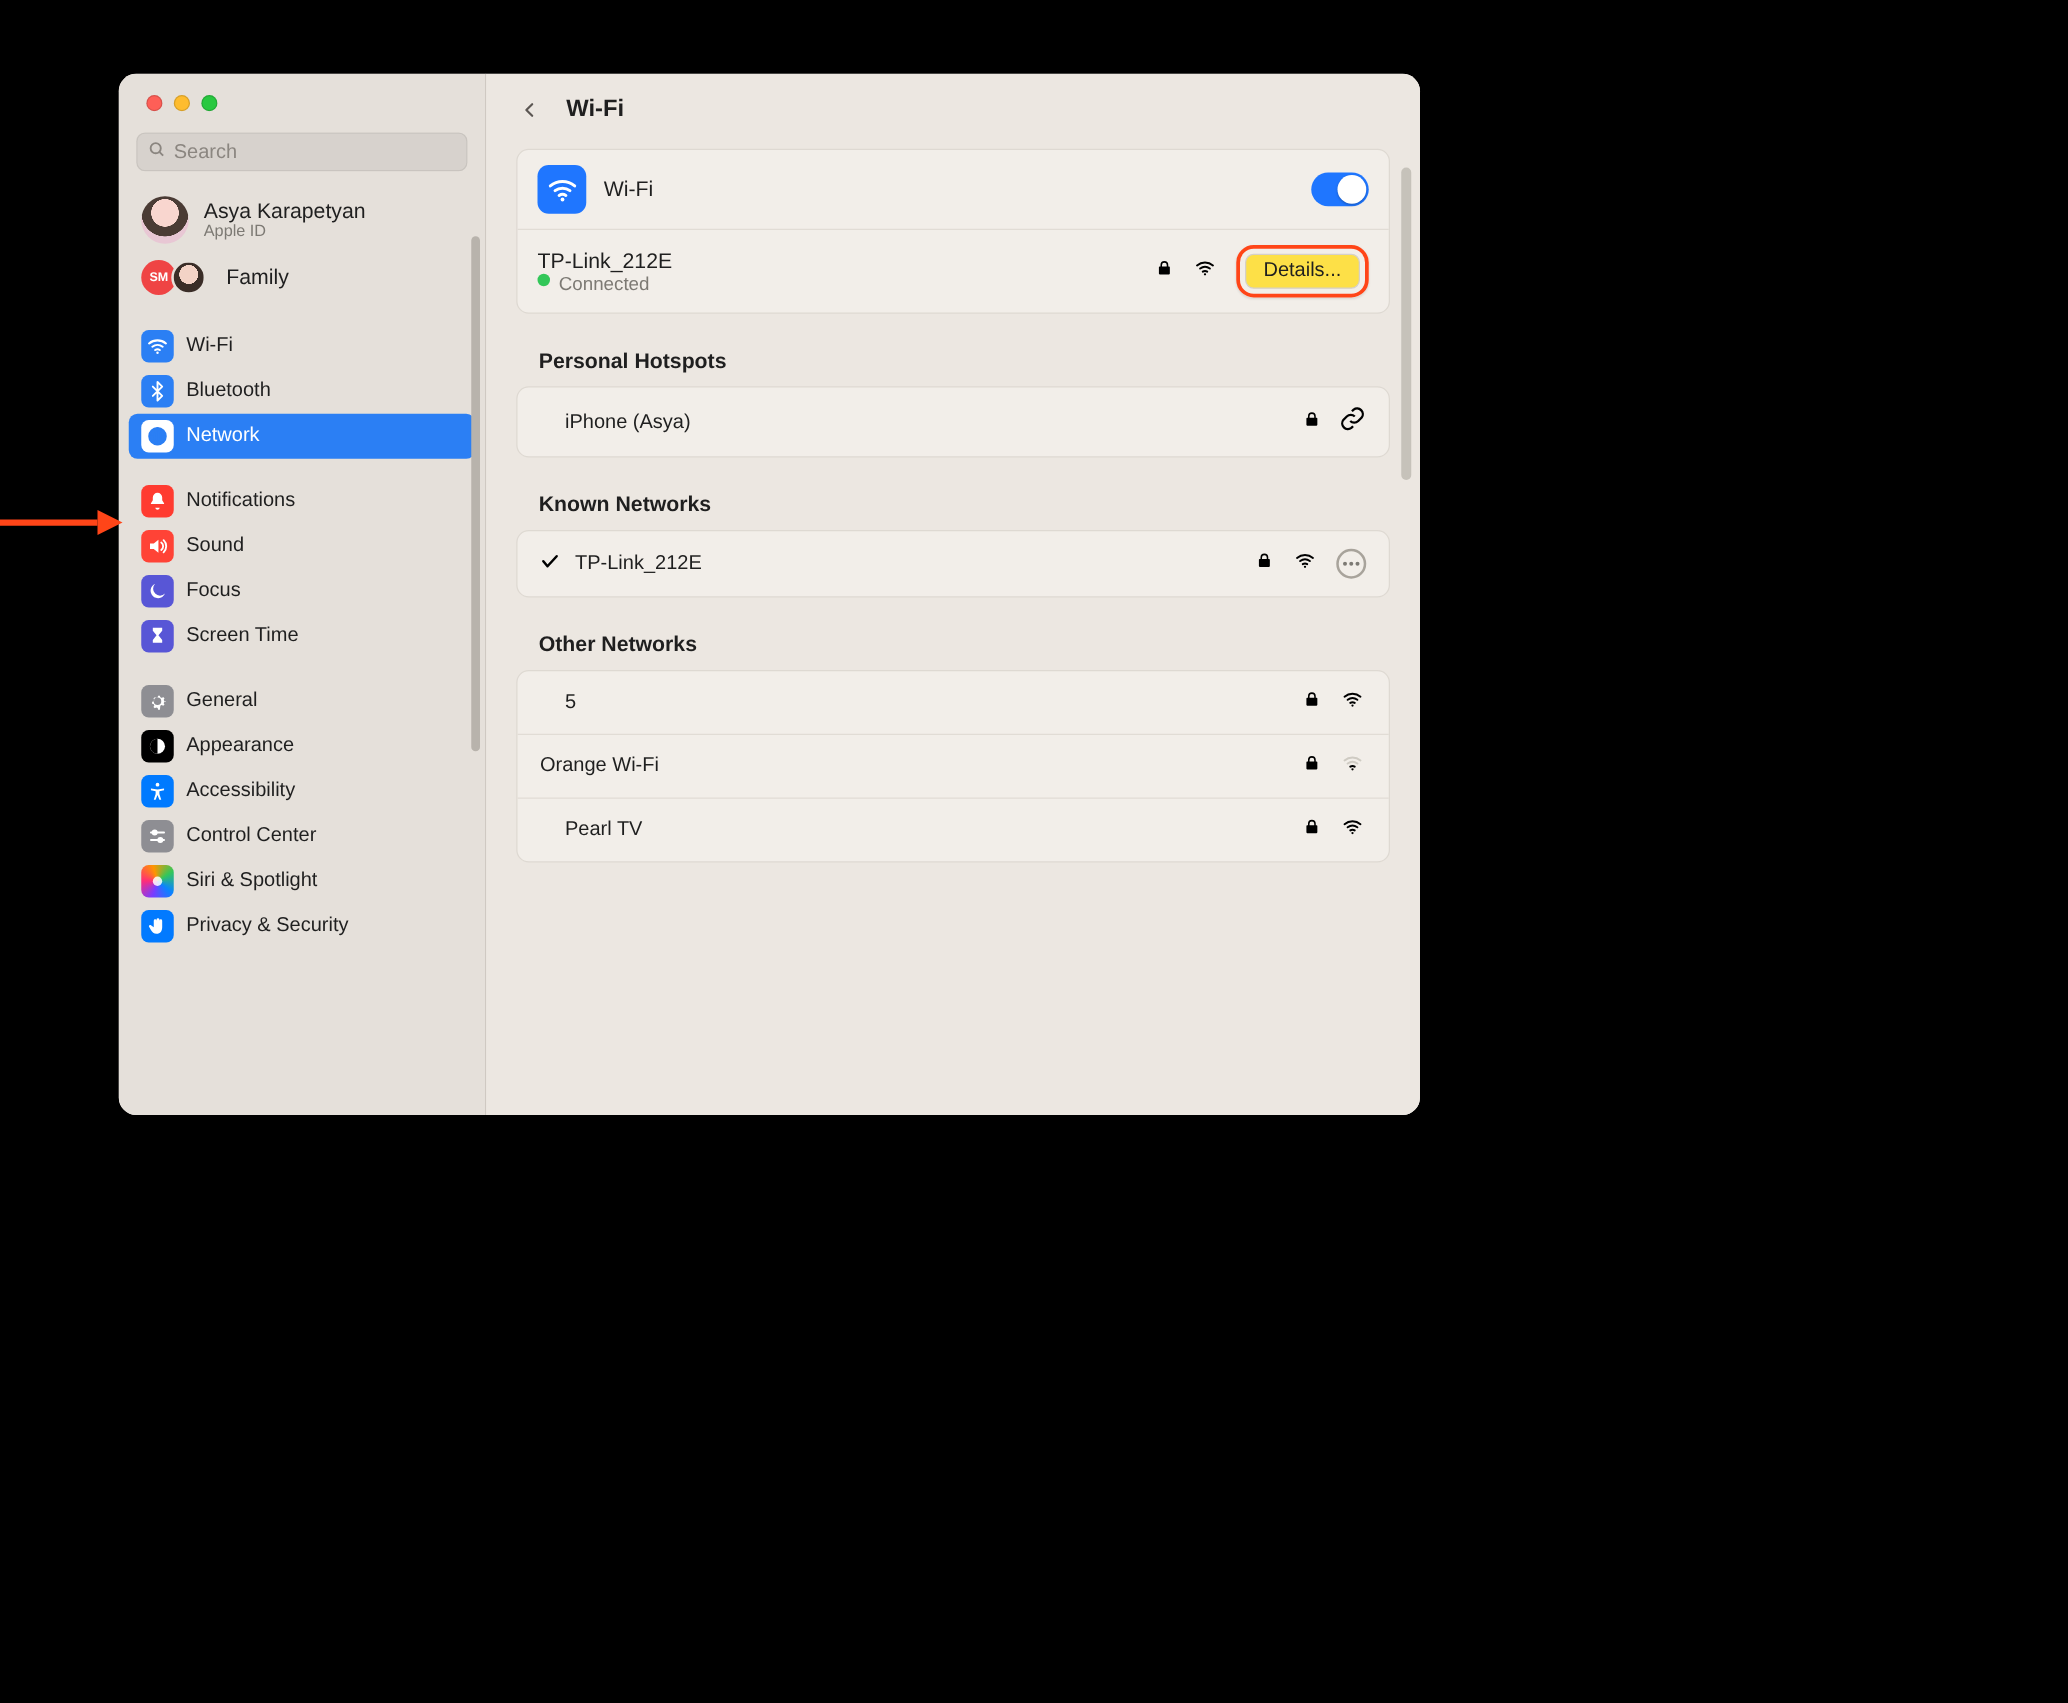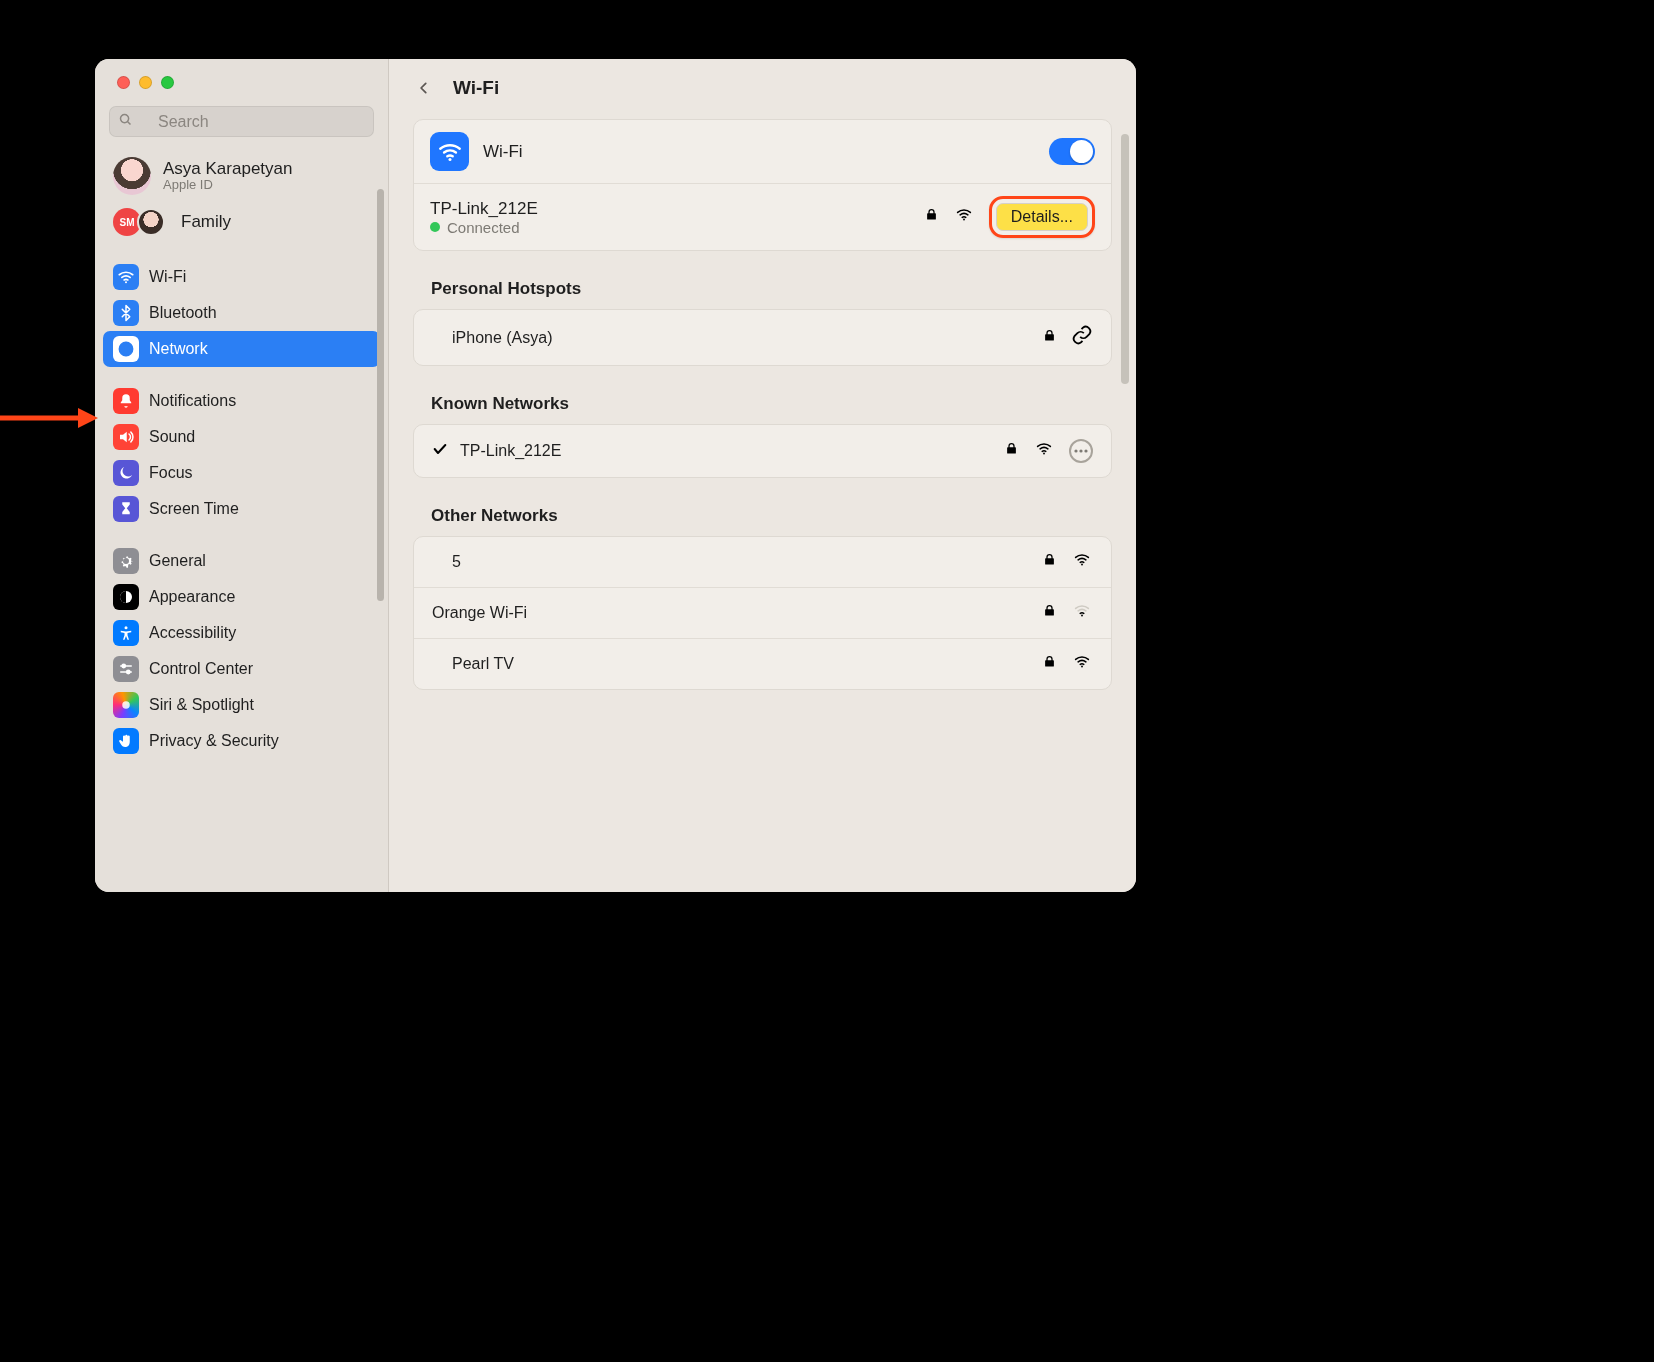--- a/index.html
+++ b/index.html
@@ -52,21 +52,20 @@
   height: 31px;
   display: flex; align-items: center;
   padding: 0 8px;
 }
 .search-wrap svg { flex: none; }
 .search-wrap input {
   border: none; background: transparent; outline: none;
   font-size: 16px; color: #8b8680;
   width: 100%;
   padding-left: 6px;
-  margin-left: 19px;
 }
 .search-wrap input::placeholder { color: #8b8680; }
 
 .side-scroll { overflow-y: auto; height: 745px; padding: 0 8px 20px 8px; }
 
 
 .profile-row { display: flex; align-items: center; gap: 12px; padding: 6px 10px; border-radius: 8px; cursor: default; }
 .avatar {
   width: 38px; height: 38px; border-radius: 50%;
   background: radial-gradient(circle at 50% 35%, #f9d6cf 0 35%, #4a3b34 36% 60%, #e8c7d4 61% 100%);
@@ -155,21 +154,21 @@
 }
 .toggle .knob {
   position:absolute; right:2px; top:2px; width:23px; height:23px;
   border-radius:50%; background:#fff; box-shadow:0 1px 2px rgba(0,0,0,.25);
 }
 .wifi-card .bottom {
   display:flex; align-items:center; padding:12px 16px;
 }
 .net-col { display:flex; flex-direction:column; }
 .net-name { font-size:17px; }
-.net-status { display:flex; align-items:center; gap:7px; color:#7d7a74; font-size:15px; }
+.net-status { display:flex; align-items:flex-start; gap:7px; color:#7d7a74; font-size:15px; }
 .status-dot { width:10px; height:10px; border-radius:50%; background:#33c759; }
 .row-end { margin-left:auto; display:flex; align-items:center; gap:14px; }
 
 .details-btn {
   background:#fde047; border:1px solid #d5d0c9; border-radius:7px;
   padding:4px 14px; font-size:16px; color:#1f1f1f;
 }
 .details-highlight {
   padding:4px; border:3px solid #ff4518; border-radius:14px;
   box-shadow:0 1px 2px rgba(0,0,0,.1);

